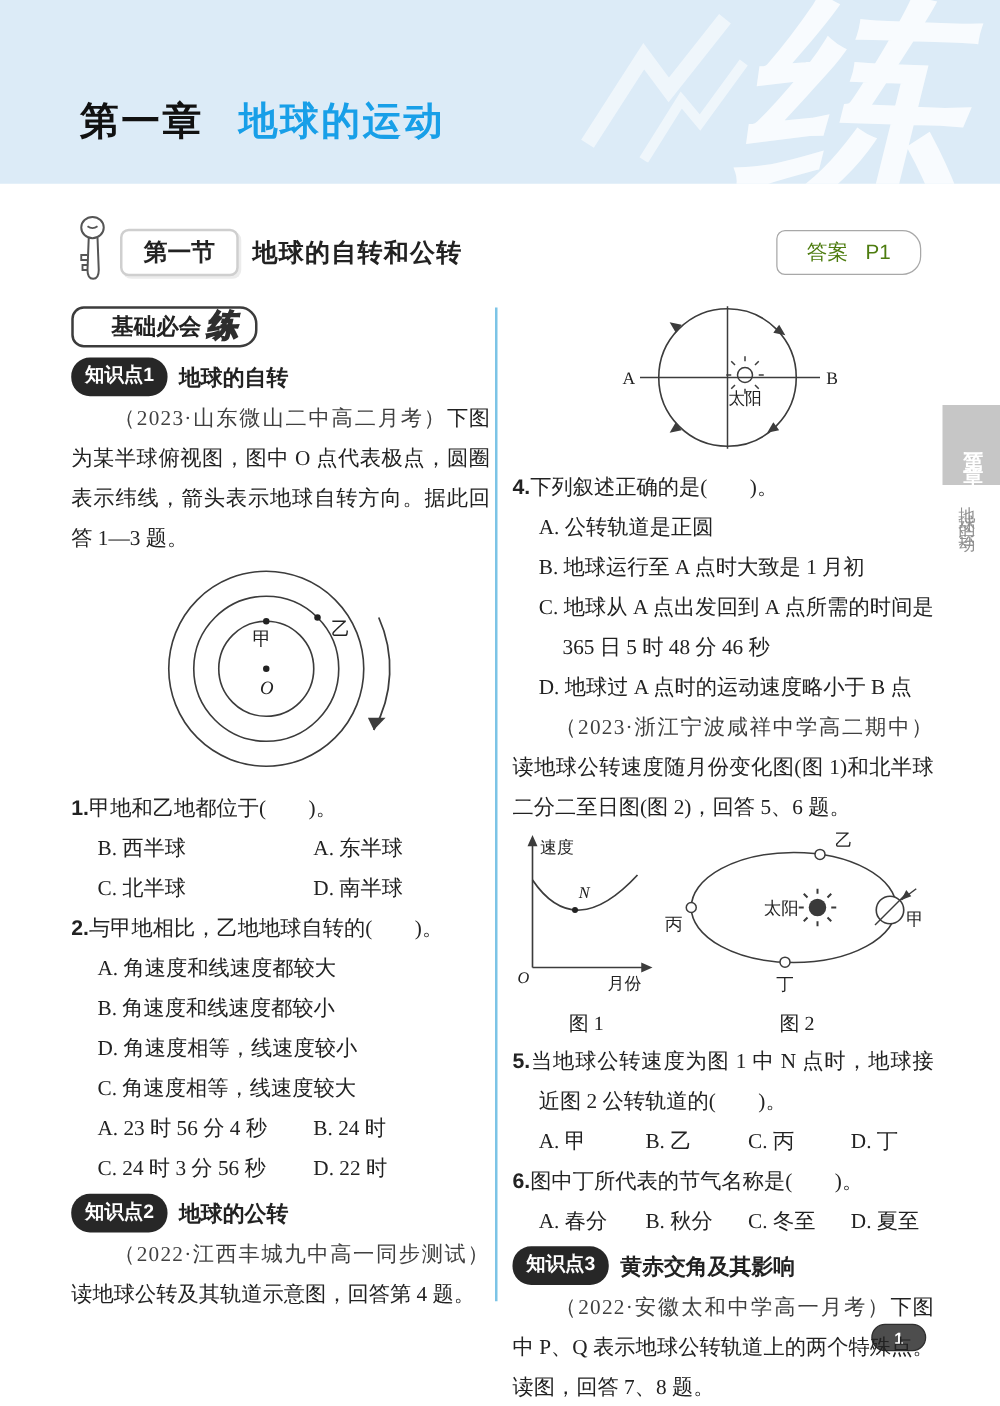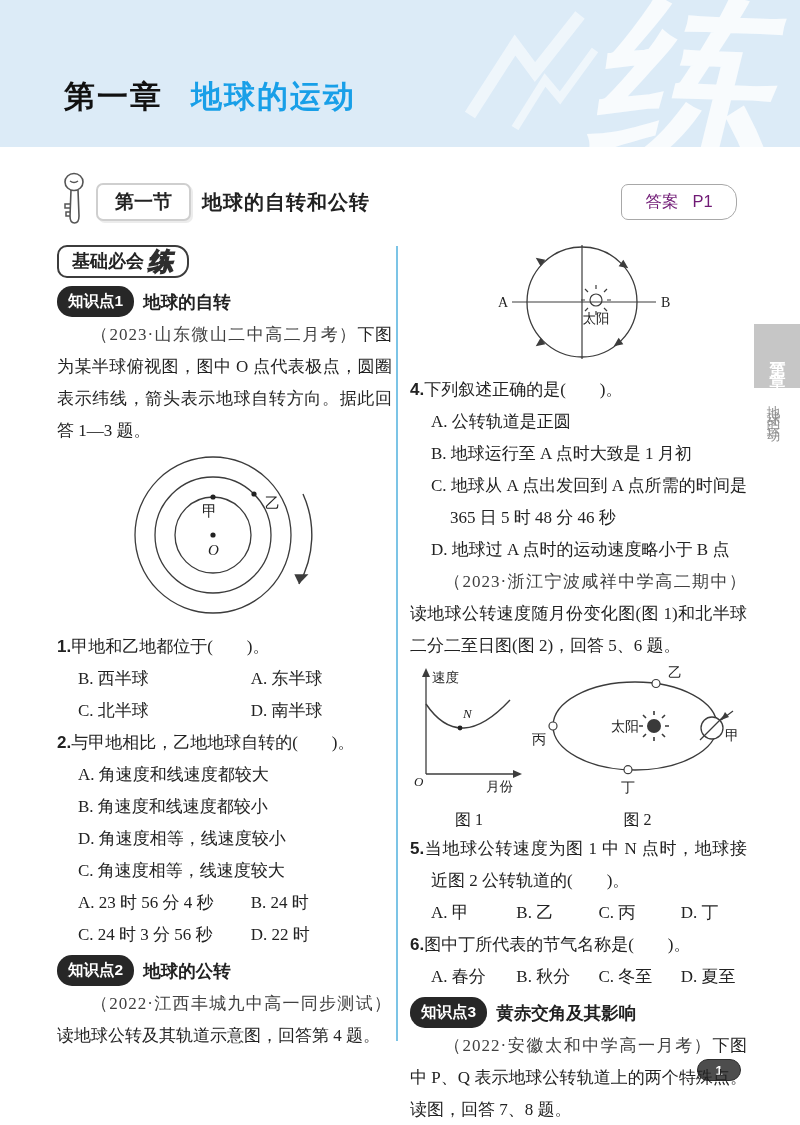--- a/index.html
+++ b/index.html
@@ -18,39 +18,39 @@
     font-weight:900;font-size:185px;color:#ffffff;opacity:.8;transform:skewX(-12deg) rotate(2deg);}
   .deco{position:absolute;opacity:.55;}
   
   .key-icon{position:absolute;left:60px;top:172px;}
   .sec-label{position:absolute;left:96px;top:183px;background:#fff;border:2px solid #cfcfcf;border-radius:7px;
     padding:4px 17px;font-family:"Liberation Sans","DejaVu Sans",sans-serif;font-weight:bold;font-size:19px;
     box-shadow:2px 2px 0 #ececec;}
   .sec-title{position:absolute;left:202px;top:189px;font-family:"Liberation Sans","DejaVu Sans",sans-serif;
     font-weight:bold;font-size:20px;letter-spacing:1px;}
   .answer-box{position:absolute;left:621px;top:184px;width:114px;border:1.5px solid #a8a8a8;
-    border-radius:7px 15px 15px 7px;padding:6px 0;text-align:center;font-size:16.5px;color:#701a75;background:#fff;}
+    border-radius:7px 15px 15px 7px;padding:6px 0;text-align:center;font-size:16.5px;color:#4d7c0f;background:#fff;}
   .answer-box b{font-weight:normal;margin-left:14px;font-family:"Liberation Sans","DejaVu Sans",sans-serif;}
   
   .divider{position:absolute;left:396px;top:246px;width:2px;height:795px;background:#7cc4e6;}
   .side-tab{position:absolute;left:754px;top:324px;width:46px;height:64px;background:#c6c6c6;
     display:flex;align-items:center;justify-content:center;}
   .side-tab span{writing-mode:vertical-rl;color:#fff;font-family:"Liberation Sans","DejaVu Sans",sans-serif;
     font-weight:bold;font-size:16px;letter-spacing:5px;}
   .side-title{position:absolute;left:764px;top:394px;writing-mode:vertical-rl;color:#8f8f8f;
     font-family:"Liberation Sans","DejaVu Sans",sans-serif;font-size:13.5px;letter-spacing:6px;}
   .page-pill{position:absolute;left:697px;top:1059px;width:42px;height:20px;background:#4d4d4d;border:1.5px solid #2e2e2e;
     border-radius:11px;color:#fff;font-family:"Liberation Sans","DejaVu Sans",sans-serif;font-weight:bold;
     font-size:13px;display:flex;align-items:center;justify-content:center;}
   
   .col-left{position:absolute;left:57px;top:245px;width:335px;line-height:32px;}
   .col-right{position:absolute;left:410px;top:243px;width:337px;line-height:32px;}
   
   .badge{display:inline-flex;align-items:center;gap:6px;border:2px solid #3c3c3c;border-radius:10px 14px 14px 10px;
-    padding:1px 12px 2px 13px;background:#fff;font-family:"Liberation Sans","DejaVu Sans",sans-serif;
+    padding:1px 12px 2px 30px;background:#fff;font-family:"Liberation Sans","DejaVu Sans",sans-serif;
     font-weight:bold;font-size:18px;line-height:26px;margin-bottom:4px;}
   .lian{font-size:25px;font-weight:900;color:#fff;-webkit-text-stroke:1.3px #2e2e2e;transform:skewX(-12deg);}
   .kp-row{display:flex;align-items:center;gap:9px;margin:4px 0 2px;line-height:28px;}
   .kp-pill{background:#272727;color:#fff;font-family:"Liberation Sans","DejaVu Sans",sans-serif;font-weight:bold;
     font-size:15.5px;padding:1px 11px 2px;border-radius:15px;white-space:nowrap;}
   .kp-title{font-family:"Liberation Sans","DejaVu Sans",sans-serif;font-weight:bold;font-size:17.5px;}
   
   .para{text-align:justify;text-indent:2em;margin:0;}
   .cite{color:#404040;letter-spacing:1px;}
   .q{padding-left:21px;text-indent:-21px;text-align:justify;margin:0;}

